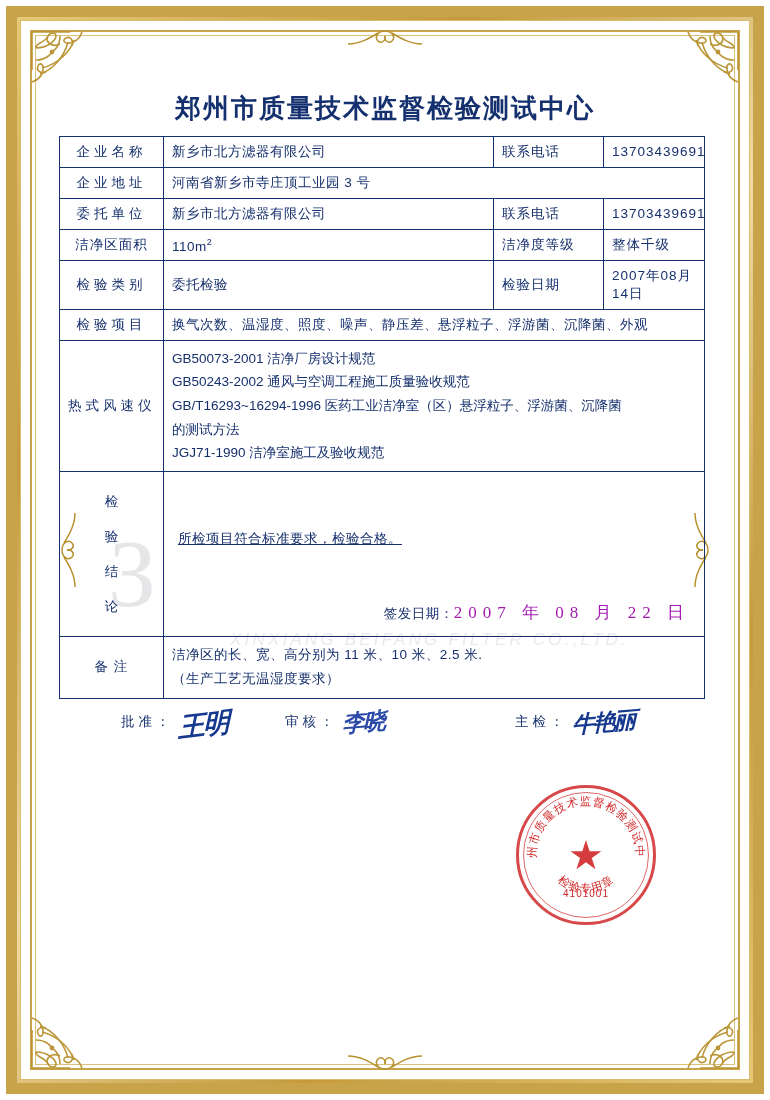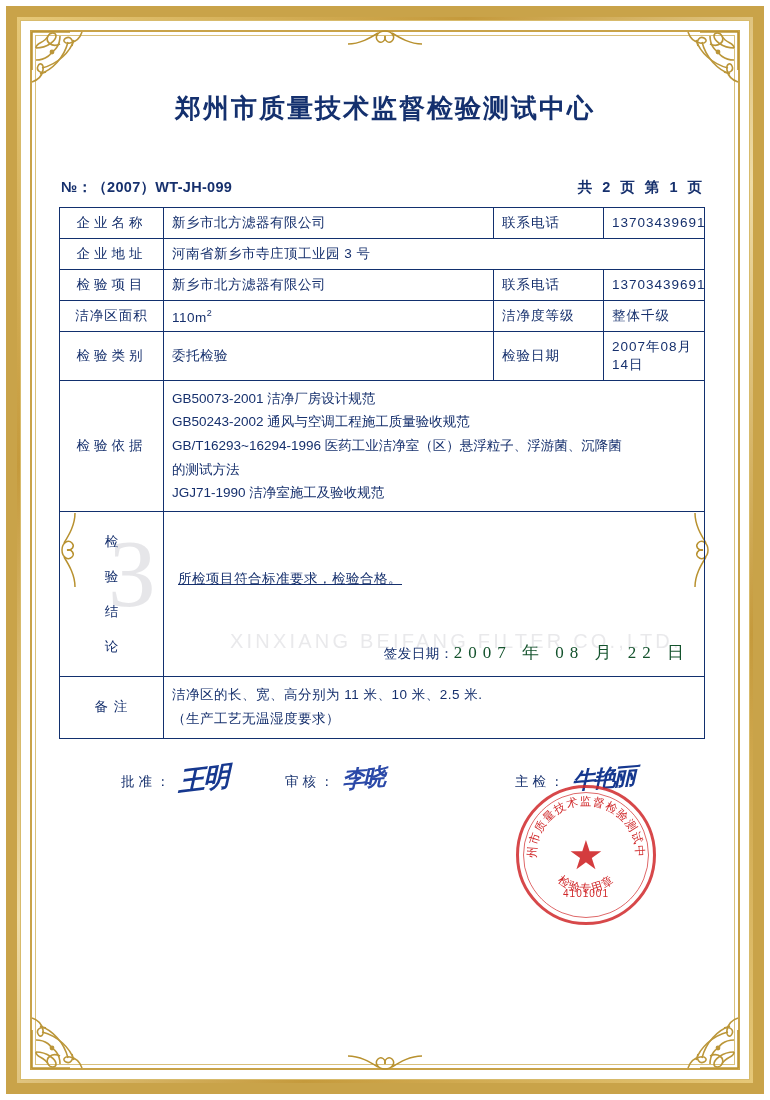--- a/index.html
+++ b/index.html
@@ -175,41 +175,41 @@
   .issue-line {
     position: absolute;
     right: 14px;
     bottom: 12px;
     font-size: 13.5px;
     letter-spacing: .5px;
     white-space: nowrap;
   }
   .issue-date-hand {
     font-family: "Liberation Serif", serif;
-    color: #14532d;
+    color: #a21caf;
     font-size: 17px;
     letter-spacing: 6px;
   }
 
   .remark-body { line-height: 1.8; font-size: 13px; }
 
   
   .sign-row {
     width: 645px;
     margin-left: 11px;
     margin-top: 14px;
     display: flex;
     font-size: 13.5px;
     color: #16306d;
     position: relative;
     height: 58px;
   }
   .sign-cell {
     display: flex;
-    align-items: center;
+    align-items: flex-start;
     position: relative;
   }
   .sign-cell .lab { letter-spacing: 4px; white-space: nowrap; }
   .sign-cell.c1 { width: 226px; padding-left: 62px; box-sizing: border-box; }
   .sign-cell.c2 { width: 230px; }
   .sign-cell.c3 { width: 189px; }
   .hand {
     font-family: "Liberation Serif", serif;
     color: #16388f;
     font-size: 27px;
@@ -249,24 +249,25 @@
     font-size: 74px;
     font-weight: bold;
     color: #d2d2d7;
     letter-spacing: 12px;
     line-height: 1;
     white-space: nowrap;
   }
   .wm-sub {
     position: absolute;
     left: 122px; top: 110px;
-    font-size: 20px;
+    font-size: 17px;
     color: #d4d4d9;
     letter-spacing: 3.2px;
     white-space: nowrap;
+    font-style: italic;
   }
 
   
   .seal {
     position: absolute;
     left: 516px;
     top: 785px;
     width: 140px;
     height: 140px;
     z-index: 6;
@@ -413,24 +414,20 @@
       <path d="M6 16 C18 16 28 10 36 5 M80 16 C68 16 58 10 50 5"></path>
     </svg>
   </div>
 
   <div class="content">
 
     <div class="title-block">
       <div class="title-main">郑州市质量技术监督检验测试中心</div>
     </div>
 
-    <div class="meta-row">
-      <div class="meta-left">№：（2007）WT-JH-099</div>
-      <div class="meta-right">共 2 页 第 1 页</div>
-    </div>
 
     <div class="watermark">
       <div class="wm-logo">З</div>
       <div class="wm-sub">XINXIANG BEIFANG FILTER CO.,LTD.</div>
     </div>
 
     <table class="report">
       <colgroup>
         <col class="col-lbl">
         <col class="col-val">
@@ -442,39 +439,43 @@
           <td class="lbl">企业名称</td>
           <td class="val">新乡市北方滤器有限公司</td>
           <td class="lbl lbl-tight ctr">联系电话</td>
           <td class="ctr small">13703439691</td>
         </tr>
         <tr>
           <td class="lbl">企业地址</td>
           <td class="val" colspan="3">河南省新乡市寺庄顶工业园 3 号</td>
         </tr>
         <tr>
-          <td class="lbl">检验项目</td>
+          <td class="lbl">委托单位</td>
           <td class="val">新乡市北方滤器有限公司</td>
           <td class="lbl lbl-tight ctr">联系电话</td>
           <td class="ctr small">13703439691</td>
         </tr>
         <tr>
           <td class="lbl lbl-tight">洁净区面积</td>
           <td class="val"><span>110m</span><span class="sup">2</span></td>
           <td class="lbl lbl-tight ctr">洁净度等级</td>
           <td class="ctr">整体千级</td>
         </tr>
         <tr>
           <td class="lbl">检验类别</td>
           <td class="val">委托检验</td>
           <td class="lbl lbl-tight ctr">检验日期</td>
           <td class="ctr small">2007年08月14日</td>
         </tr>
         <tr>
-          <td class="lbl">检验依据</td>
+          <td class="lbl">检验项目</td>
+          <td class="val small" colspan="3">换气次数、温湿度、照度、噪声、静压差、悬浮粒子、浮游菌、沉降菌、外观</td>
+        </tr>
+        <tr>
+          <td class="lbl">热式风速仪</td>
           <td class="multiline" colspan="3">
             <div>GB50073-2001    洁净厂房设计规范</div>
             <div>GB50243-2002    通风与空调工程施工质量验收规范</div>
             <div>GB/T16293~16294-1996    医药工业洁净室（区）悬浮粒子、浮游菌、沉降菌</div>
             <div>的测试方法</div>
             <div>JGJ71-1990    洁净室施工及验收规范</div>
           </td>
         </tr>
         <tr>
           <td class="concl-label">

